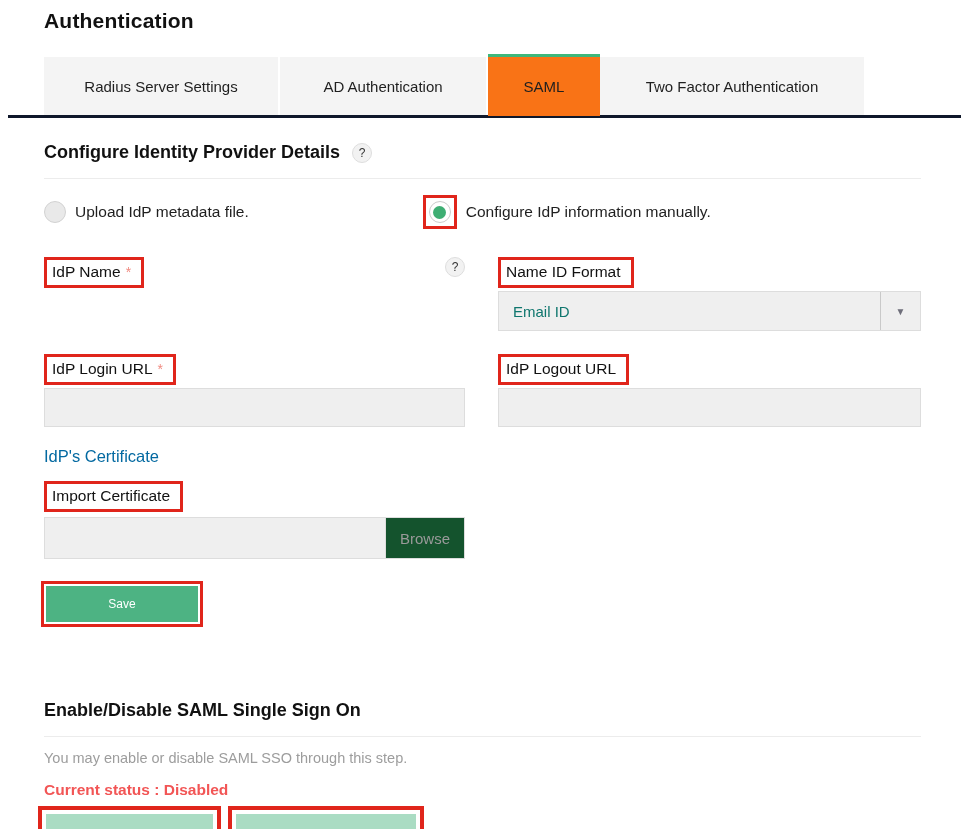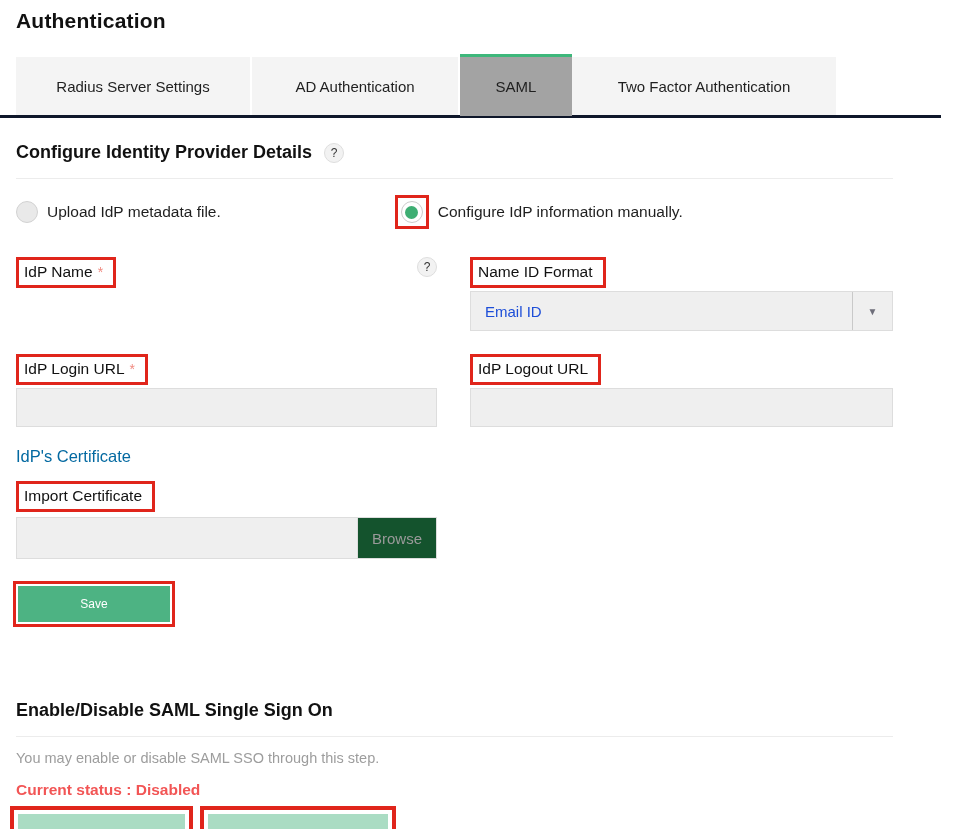--- a/index.html
+++ b/index.html
@@ -2,21 +2,21 @@
 <html><head>
 <meta charset="utf-8">
 <style>
   * { box-sizing: border-box; margin: 0; padding: 0; }
   html, body { background: #ffffff; }
   body {
     width: 961px; height: 829px; overflow: hidden;
     font-family: "Liberation Sans", sans-serif;
     color: #1f1f1f;
   }
-  .page { width: 961px; height: 829px; padding-left: 16px; overflow: hidden; }
+  .page { width: 961px; height: 829px; padding-left: 44px; overflow: hidden; }
 
   
   .page-title { font-size: 21px; font-weight: 700; padding-top: 9px; letter-spacing: 0.2px; color:#111; }
 
   
   .tabs-strip {
     display: flex; align-items: flex-end;
     width: 961px; margin-left: -36px; padding-left: 36px;
     margin-top: 21px;
     border-bottom: 3px solid #0f172a;
@@ -24,21 +24,21 @@
   .tab {
     height: 58px; display: flex; align-items: center; justify-content: center;
     background: #f4f4f4; font-size: 15px; color: #1f1f1f; cursor: pointer;
     border-right: 2px solid #ffffff;
   }
   .tab-1 { width: 236px; }
   .tab-2 { width: 208px; }
   .tab-3 { width: 112px; }
   .tab-4 { width: 264px; border-right: none; }
   .tab.active {
-    background: #a3a3a3; height: 62px;
+    background: #f97316; height: 62px;
     border-top: 3px solid #3eb77b; border-right: none;
     margin-bottom: -1px;
   }
 
   
   .section-head { display: flex; align-items: center; margin-top: 24px; }
   .section-title { font-size: 18px; font-weight: 700; color: #111; }
   .help-circle {
     width: 20px; height: 20px; border-radius: 50%;
     background: #f2f2f2; border: 1px solid #dedede; color: #333;
@@ -70,21 +70,21 @@
   .boxed-label { display: inline-block; padding: 3px 10px 4px 5px; font-size: 15.5px; color: #111; }
   .asterisk { color: #f08a80; font-size: 14px; margin-left: 5px; }
   .input, .select, .fake-input {
     width: 100%; height: 39px; font-size: 15px; color: #222;
     border: 1px solid #cccccc; padding: 0 13px; outline: none;
   }
   .fake-input { background: #ffffff; display: flex; align-items: center; }
   .caret { display: inline-block; width: 1px; height: 19px; background: #000; margin-left: 1px; }
   .gray { background: #efefef; border: 1px solid #dddddd; }
   .select { display: flex; align-items: center; padding: 0; height: 40px; background: #efefef; border: 1px solid #dddddd; cursor: pointer; }
-  .select-value { flex: 1; padding: 0 14px; color: #1d4ed8; }
+  .select-value { flex: 1; padding: 0 14px; color: #0f766e; }
   .select-arrow {
     width: 40px; height: 100%; border-left: 1px solid #c9c9c9;
     display: flex; align-items: center; justify-content: center;
     color: #6e6e7a; font-size: 10px;
   }
 
   
   .cert-heading { font-size: 16.5px; font-weight: 400; margin-top: 20px; color: #0369a1; }
   .import-label-row { margin-top: 15px; }
   .file-control { display: flex; width: 421px; height: 42px; border: 1px solid #dddddd; margin-top: 5px; }

